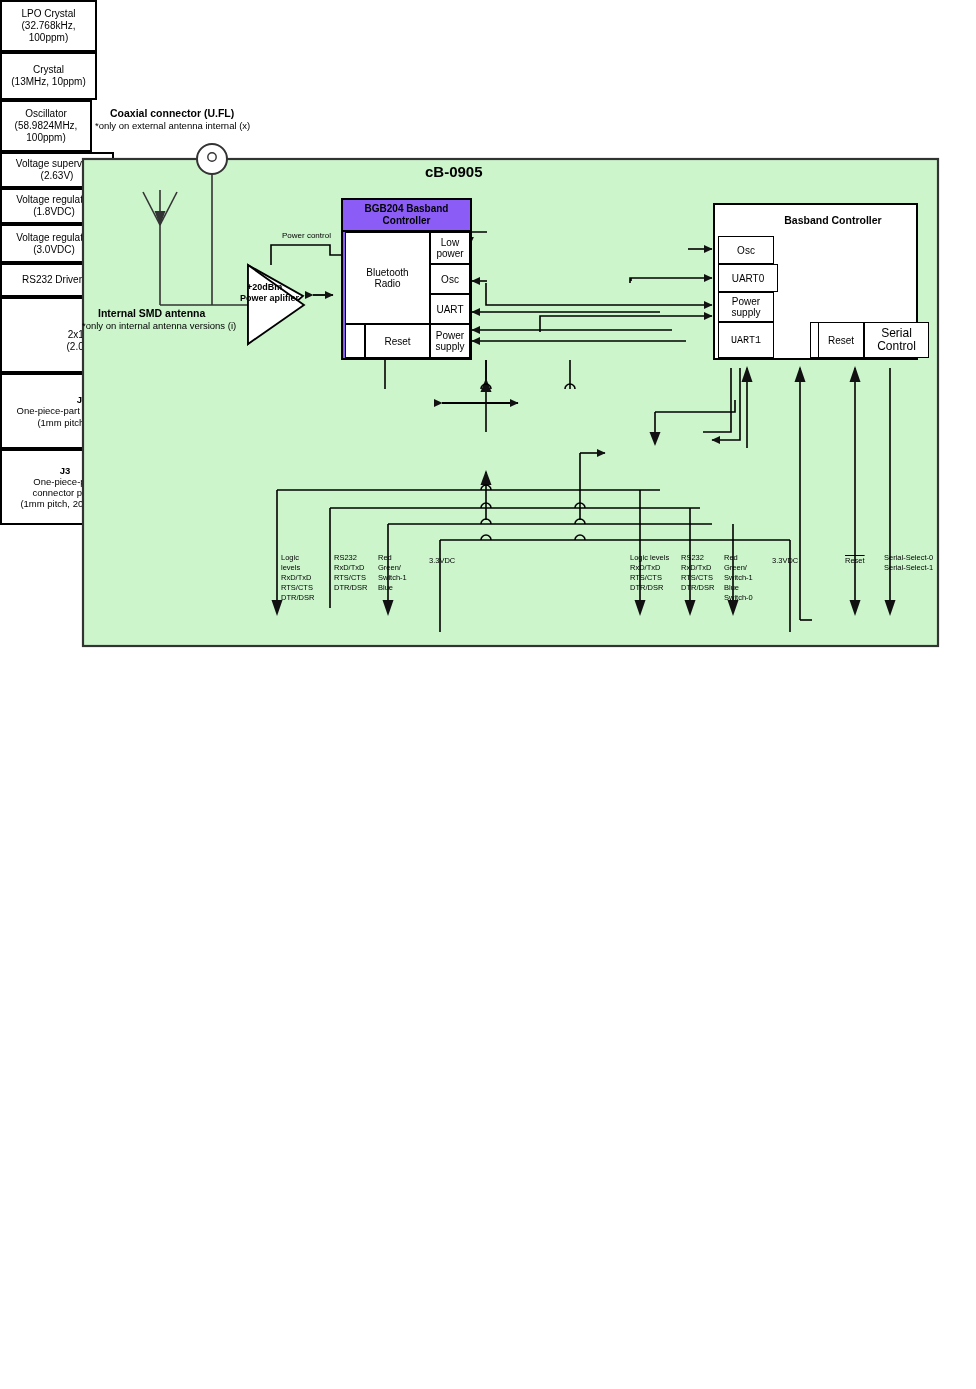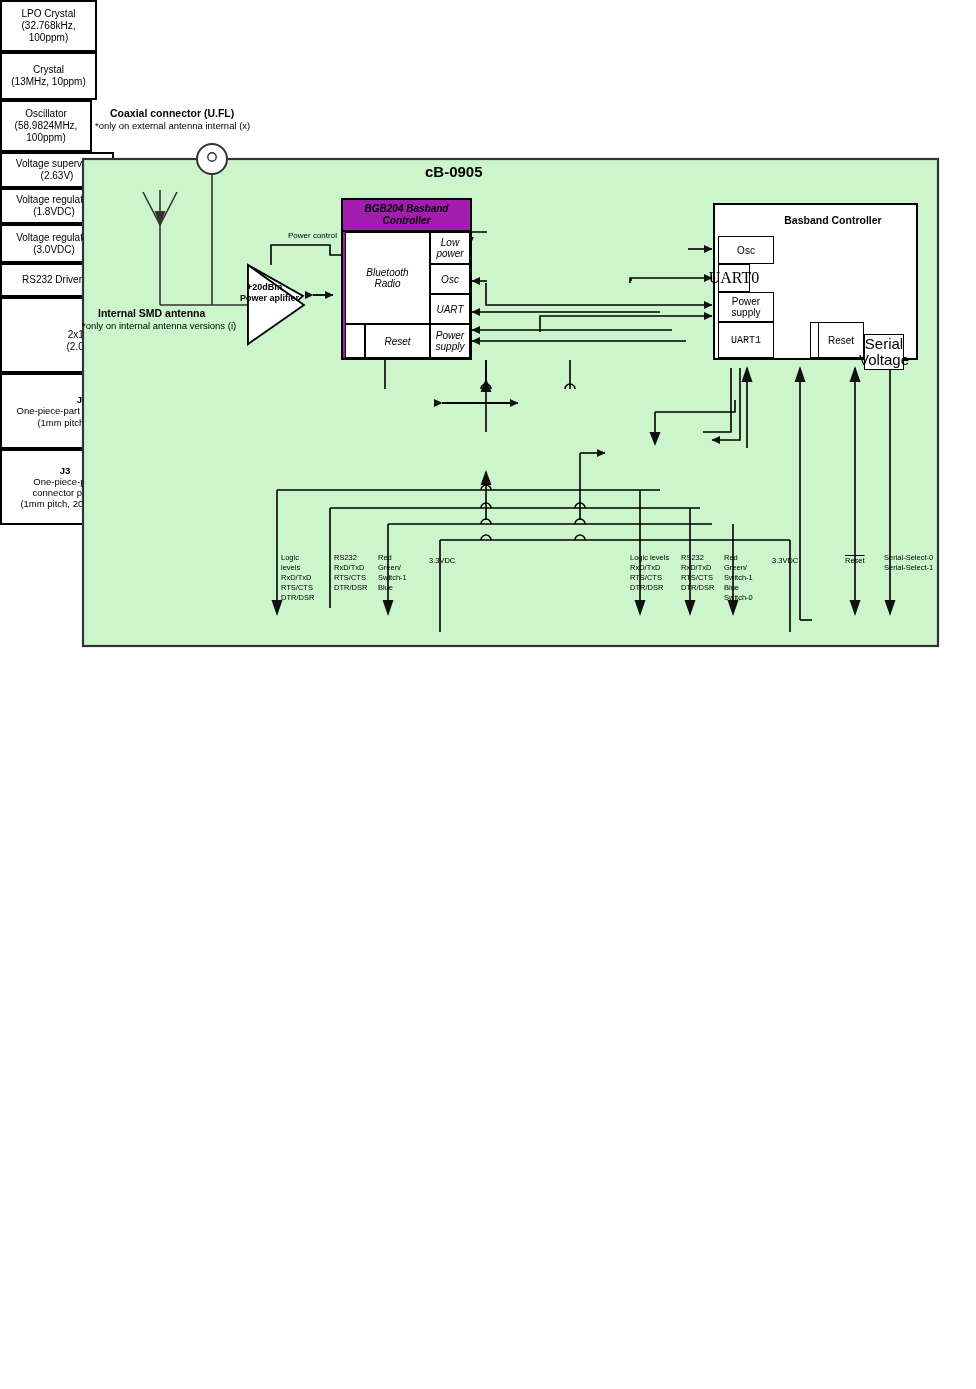--- a/index.html
+++ b/index.html
@@ -257,26 +257,26 @@
   </svg>
 
   <div class="lbl ctr bold" style="left:110px; top:107px; width:205px; font-size:10.5px;">Coaxial connector (U.FL)</div>
   <div class="lbl ctr" style="left:95px; top:121px; width:235px; font-size:9.5px;">*only on external antenna internal (x)</div>
 
   <div class="lbl ctr bold" style="left:98px; top:307px; width:165px; font-size:10.5px;">Internal SMD antenna</div>
   <div class="lbl ctr" style="left:82px; top:321px; width:200px; font-size:9.5px;">*only on internal antenna versions (i)</div>
 
   <div class="lbl ctr bold" style="left:425px; top:163px; width:190px; font-size:15px;">cB-0905</div>
 
-  <div class="lbl" style="left:288px; top:231px; font-size:8px;">Power control</div>
+  <div class="lbl" style="left:282px; top:231px; font-size:8px;">Power control</div>
 
   <div class="lbl ctr bold" style="left:247px; top:282px; width:62px; font-size:9px;">+20dBm</div>
   <div class="lbl ctr bold" style="left:240px; top:293px; width:76px; font-size:9px;">Power aplifier</div>
 
-  <div class="abs" style="left:341px; top:198px; width:131px; height:162px; border:2px solid #000; background:#a21caf;font-style:italic;">
+  <div class="abs" style="left:341px; top:198px; width:131px; height:162px; border:2px solid #000; background:#8b5cf6;">
     <div class="hdr" style="left:0; top:0; width:127px; height:30px; font-size:10px;">
       <span>
         <span>BGB204 Basband</span><br>
         <span>Controller</span>
       </span>
     </div>
     <div style="position:absolute;left:0;top:30px;width:127px;height:0;border-top:2px solid #000;"></div>
 
     <div class="inner" style="left:2px; top:32px; width:85px; height:92px; font-size:10px;">
       <span>
@@ -323,34 +323,34 @@
       <span>Oscillator</span><br>
       <span>(58.9824MHz,</span><br>
       <span>100ppm)</span>
     </span>
   </div>
 
   <div class="abs" style="left:713px; top:203px; width:205px; height:157px; border:2px solid #000; background:#fff;">
     <div class="hdr" style="left:0; top:0; width:236px; height:30px; font-size:10.5px;">Basband Controller</div>
 
     <div class="inner" style="left:3px; top:31px; width:56px; height:28px; font-size:10px;">Osc</div>
-    <div class="inner" style="left:3px; top:59px; width:32px; height:28px; font-size:16px;font-family:Liberation Serif, serif;">UART0</div>
+    <div class="inner" style="left:3px; top:59px; width:60px; height:28px; font-size:10px;">UART0</div>
     <div class="inner" style="left:3px; top:87px; width:56px; height:30px; font-size:10px;">
       <span>
         <span>Power</span><br>
         <span>supply</span>
       </span>
     </div>
     <div class="inner" style="left:3px; top:117px; width:56px; height:36px; font-size:10px;font-family:Liberation Mono, monospace;">UART1</div>
     <div class="inner" style="left:59px; top:117px; width:44px; height:36px; font-size:10px;margin-left:36px;">GPIO</div>
     <div class="inner" style="left:103px; top:117px; width:46px; height:36px; font-size:10px;">Reset</div>
-    <div class="inner" style="left:149px; top:129px; width:40px; height:36px; font-size:15px;">
+    <div class="inner" style="left:149px; top:117px; width:65px; height:36px; font-size:12px;">
       <span>
         <span>Serial</span><br>
-        <span>Voltage</span>
+        <span>Control</span>
       </span>
     </div>
   </div>
 
   <div class="box" style="left:331px; top:387px; width:110px; height:32px; font-size:10px;">
     <span>
       <span>Voltage supervisor</span><br>
       <span>(2.63V)</span>
     </span>
   </div>

